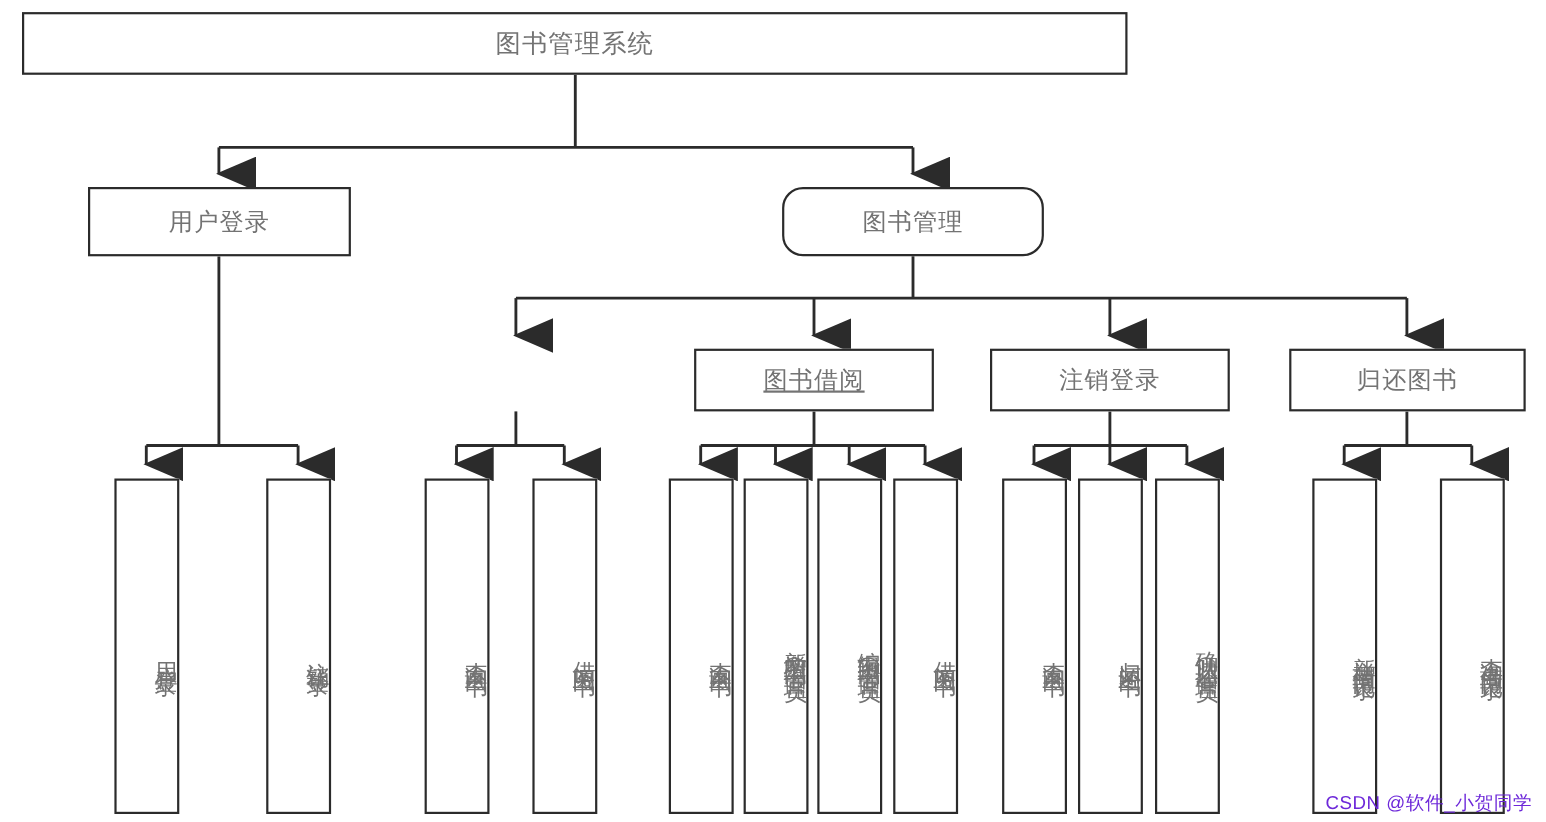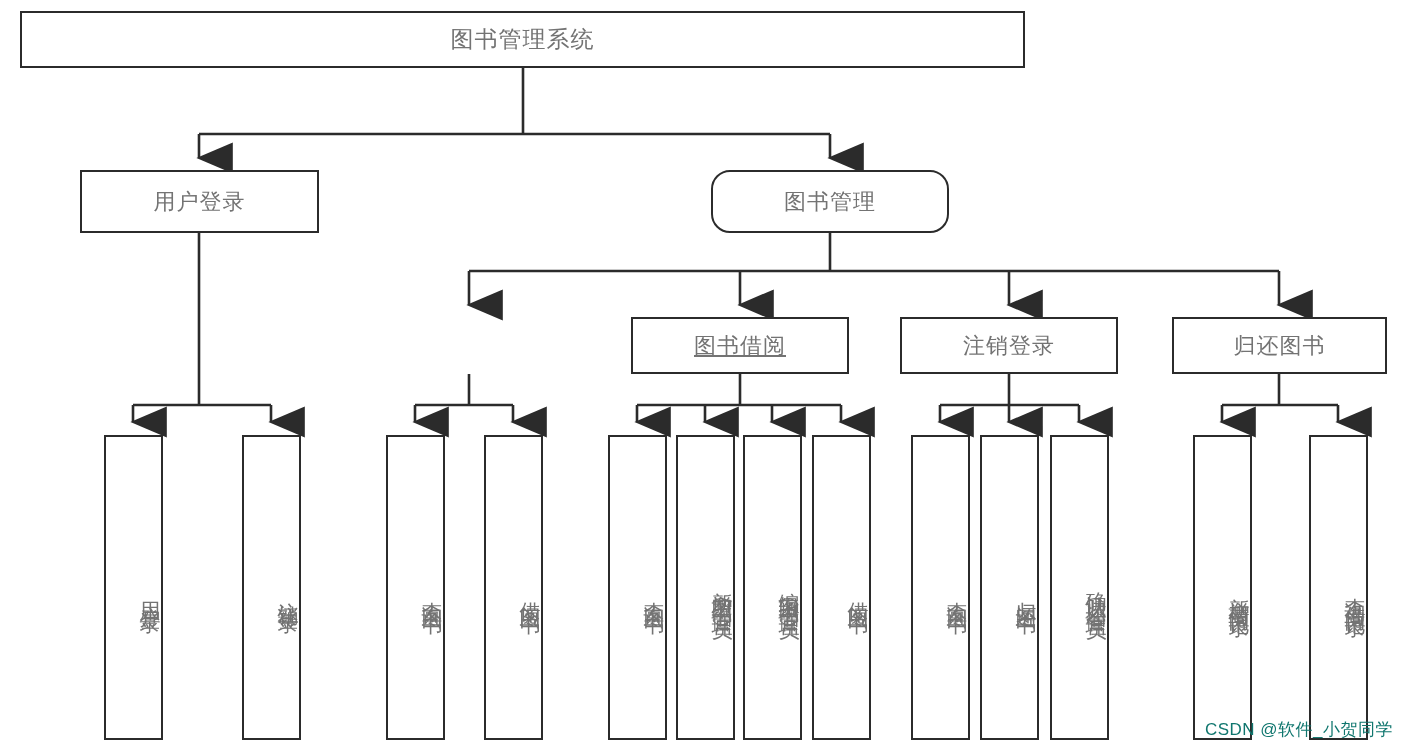--- a/index.html
+++ b/index.html
@@ -38,21 +38,21 @@
     letter-spacing:4px;
     line-height:1;
   }
   .node.v span{display:block;}
 
   .watermark{
     position:absolute;
     right:12px;
     bottom:6px;
     font-size:17px;
-    color:#0f766e;
+    color:#6d28d9;
     white-space:nowrap;
     letter-spacing:0.5px;
   }
 </style>
 </head>
 <body>
 
 <div id="diagram">
 
   <svg class="lines" viewBox="0 0 1405 747">

